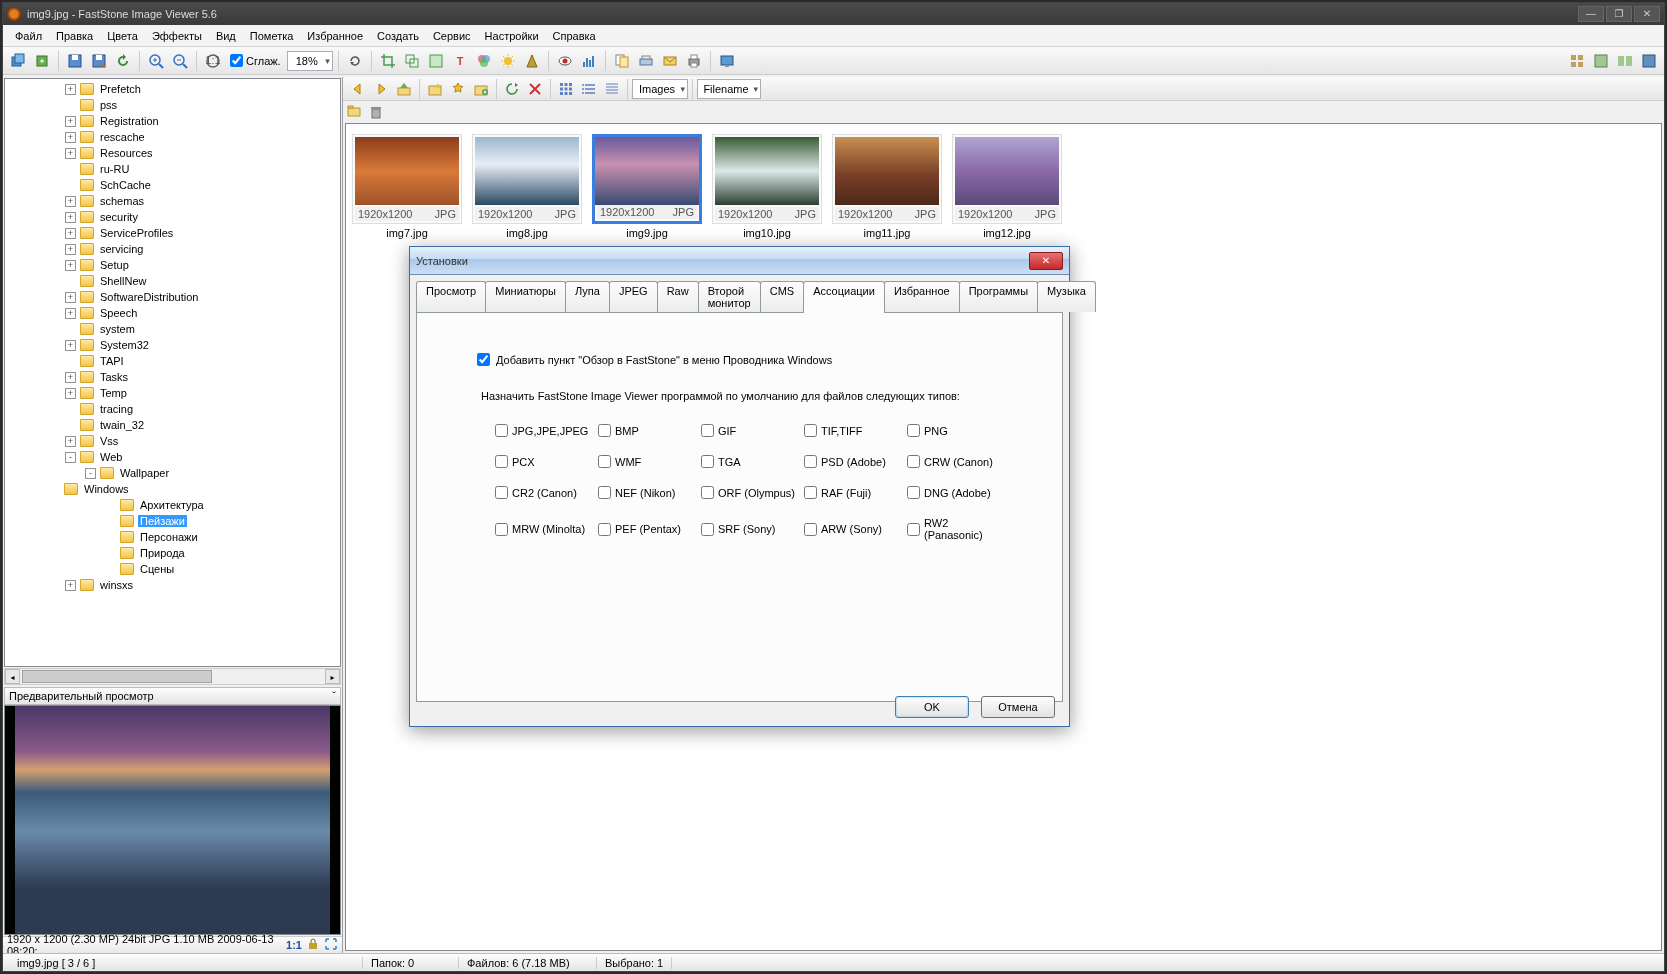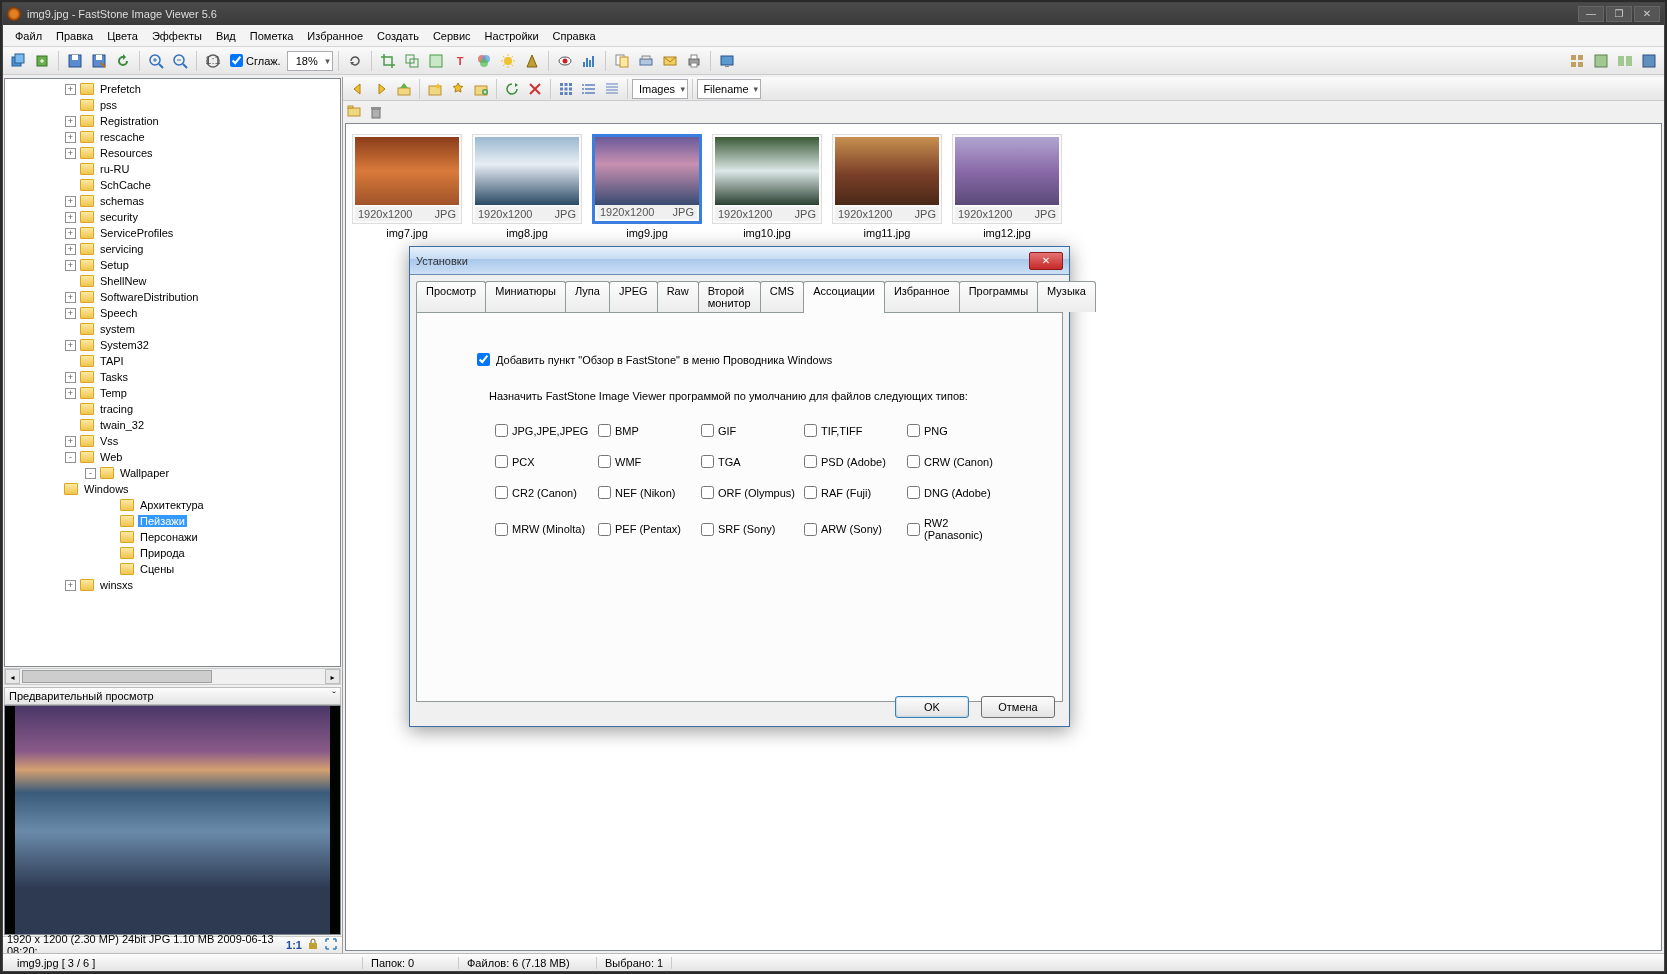--- a/index.html
+++ b/index.html
@@ -54,21 +54,21 @@
 
 .dialog { position:absolute; left:409px; top:246px; width:661px; height:481px; background:#f0f0f0; border:1px solid #3a6ea5; box-shadow:0 4px 18px rgba(0,0,0,.4); }
 .dialog .dlg-titlebar { height:28px; background:linear-gradient(#e8f1fb,#c5dbf3 45%,#a9c8ea 46%,#cde0f6); display:flex; align-items:center; padding:0 6px; border-bottom:1px solid #6b8db3; }
 .dialog .dlg-title { flex:1; color:#333; }
 .dialog .dlg-close { width:34px; height:18px; background:linear-gradient(#e57373,#c62828); border:1px solid #8b1a1a; border-radius:2px; color:#fff; text-align:center; line-height:15px; font-size:10px; cursor:pointer; }
 .dialog .tabstrip { display:flex; padding:6px 6px 0 6px; gap:0; }
 .dialog .tab { padding:3px 9px; background:linear-gradient(#fdfdfd,#ececec); border:1px solid #919b9c; border-bottom:none; border-radius:3px 3px 0 0; margin-right:-1px; cursor:pointer; position:relative; }
 .dialog .tab.active { background:#fcfcfc; z-index:2; padding-bottom:4px; margin-bottom:-1px; }
 .dialog .tab-body { background:#fcfcfc; border:1px solid #919b9c; margin:0 6px; height:390px; padding:40px 60px 20px 60px; position:relative; }
 .dialog .addmenu { display:flex; align-items:center; gap:6px; margin-bottom:24px; }
-.dialog .assign-label { margin-bottom:22px; margin-left:12px; }
+.dialog .assign-label { margin-bottom:22px; margin-left:4px; }
 .dialog .ftgrid { display:grid; grid-template-columns:repeat(5,1fr); row-gap:18px; column-gap:8px; margin-left:18px; }
 .dialog .ftcell { display:flex; align-items:center; gap:4px; }
 .dialog .ftcell input { width:13px; height:13px; }
 .dialog .btnrow { display:flex; gap:150px; justify-content:center; margin-top:28px; }
 .dialog .dlg-btn { min-width:120px; height:22px; background:linear-gradient(#fdfdfd,#e3e3e3); border:1px solid #707070; border-radius:3px; cursor:pointer; padding:0 14px; }
 .dialog .dlg-footer { position:absolute; bottom:8px; right:14px; display:flex; gap:12px; }
 .dialog .dlg-footer .dlg-btn { min-width:74px; }
 .dialog .dlg-footer .dlg-btn.primary { border-color:#3c7fb1; box-shadow:0 0 2px #6db3e4 inset; }
 
 svg { width:16px; height:16px; }

